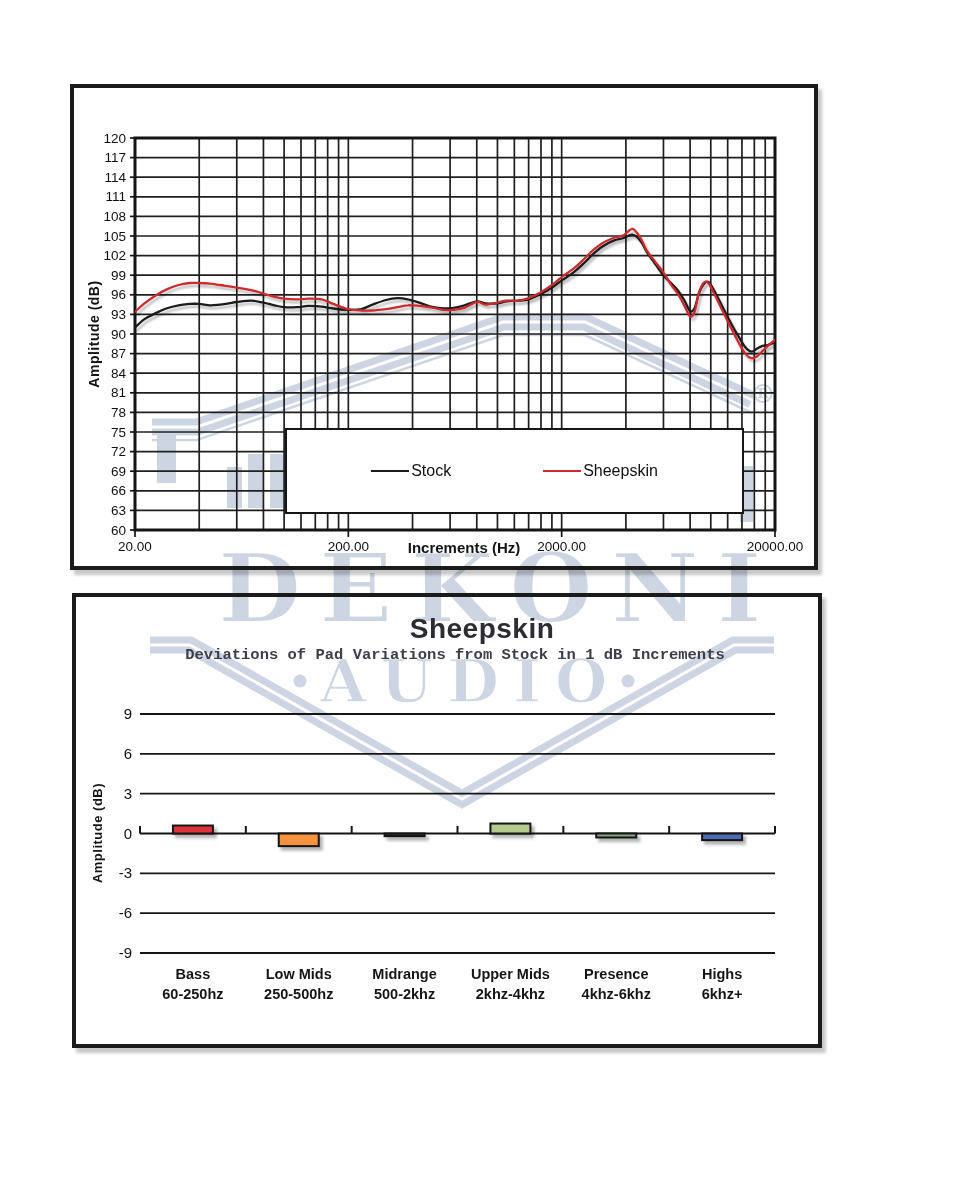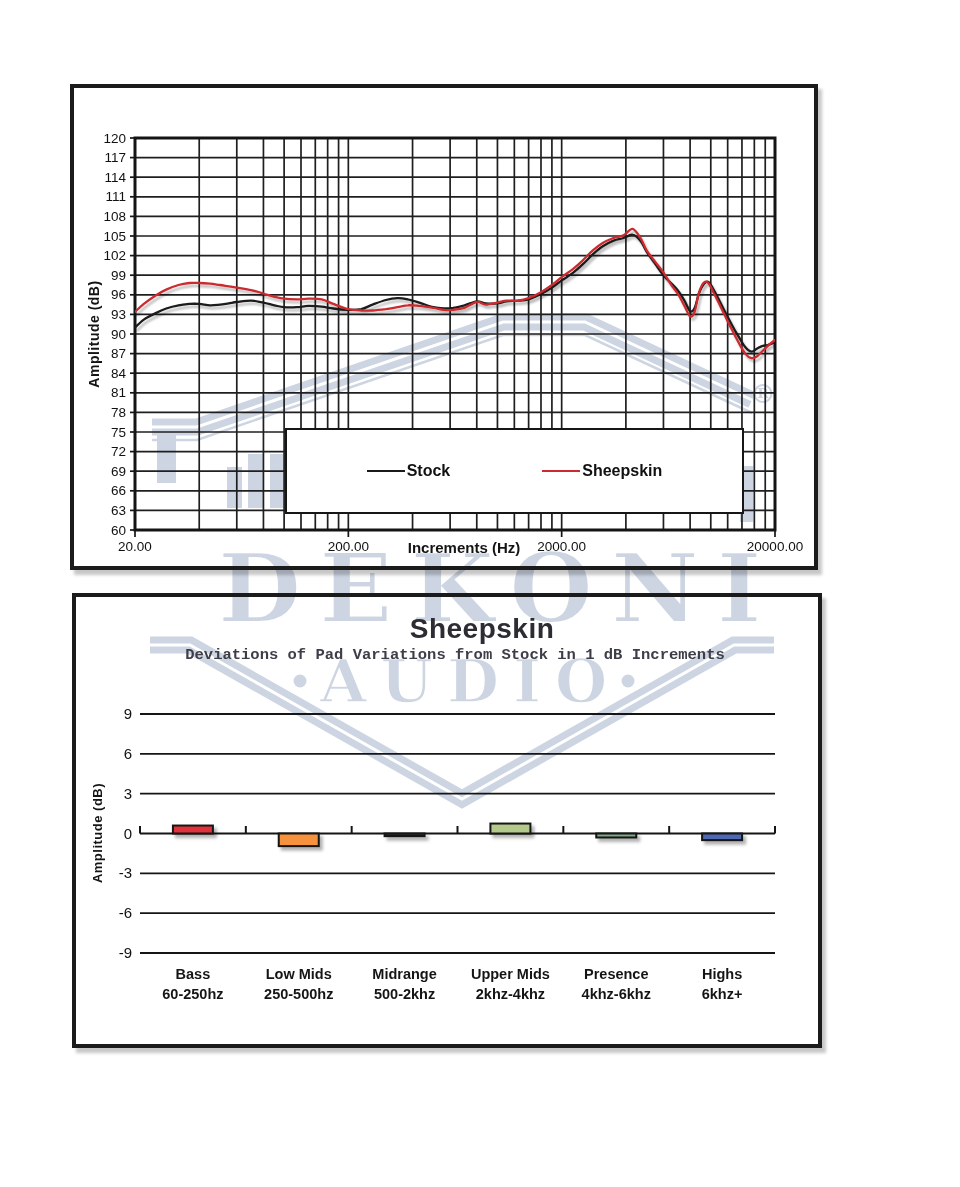--- a/index.html
+++ b/index.html
@@ -10,21 +10,21 @@
              box-shadow:4px 5px 3px rgba(0,0,0,0.22);z-index:1;}
   .box-top{left:70px;top:84px;width:740px;height:478px;}
   .box-bottom{left:72px;top:593px;width:742px;height:447px;}
   .plot-svg{position:absolute;left:0;top:0;}
   .axis-title-v{position:absolute;width:200px;height:20px;text-align:center;
                 transform:rotate(-90deg);font-weight:bold;font-size:14px;color:#141414;
                 letter-spacing:0.5px;}
   .axis-title-h{position:absolute;font-weight:bold;font-size:15px;color:#141414;}
   .legend-box{position:absolute;left:211px;top:340px;width:455px;height:82px;
               background:#ffffff;border:2px solid #161616;display:flex;align-items:center;
-              justify-content:center;gap:92px;z-index:2;font-weight:bold;}
+              justify-content:center;gap:92px;z-index:2;}
   .legend-item{display:flex;align-items:center;font-size:16px;color:#111;}
   .legend-swatch{display:inline-block;width:38px;height:0;border-top:2.5px solid #000;margin-right:2px;}
   .bar-title{position:absolute;left:70px;right:0;top:16px;text-align:center;
              font-size:28px;font-weight:bold;color:#2c2c33;letter-spacing:0.5px;}
   .bar-subtitle{position:absolute;left:16px;right:0;text-align:center;
                 font-size:15.5px;font-weight:bold;color:#3e3e49;}
   .sub1{top:49px;font-family:Liberation Mono, monospace;}
   .sub2{top:85px;}
   svg text{font-family:"Liberation Sans",sans-serif;}
   .wm-text{font-family:"DejaVu Serif",serif;font-weight:bold;}

